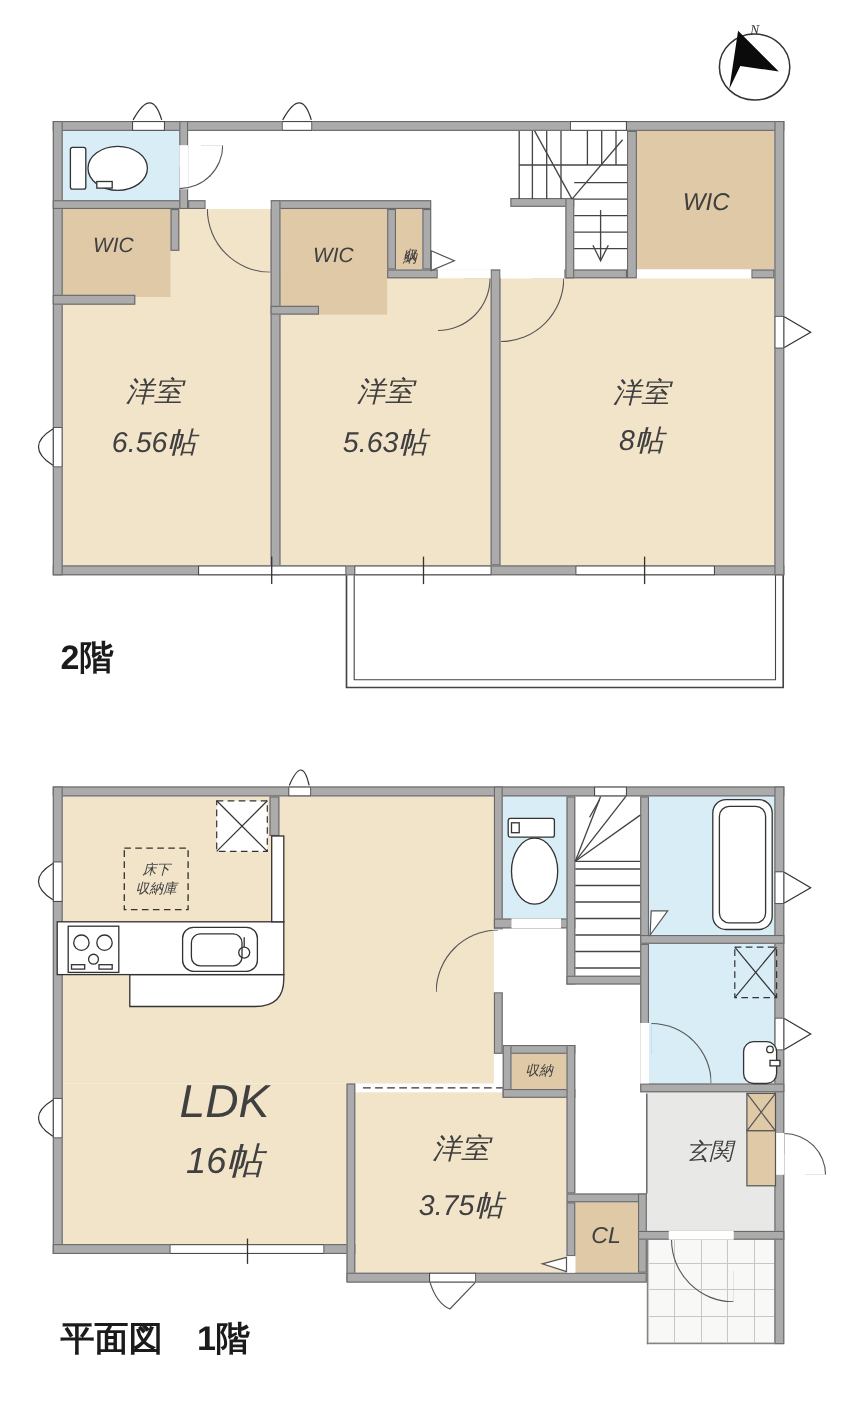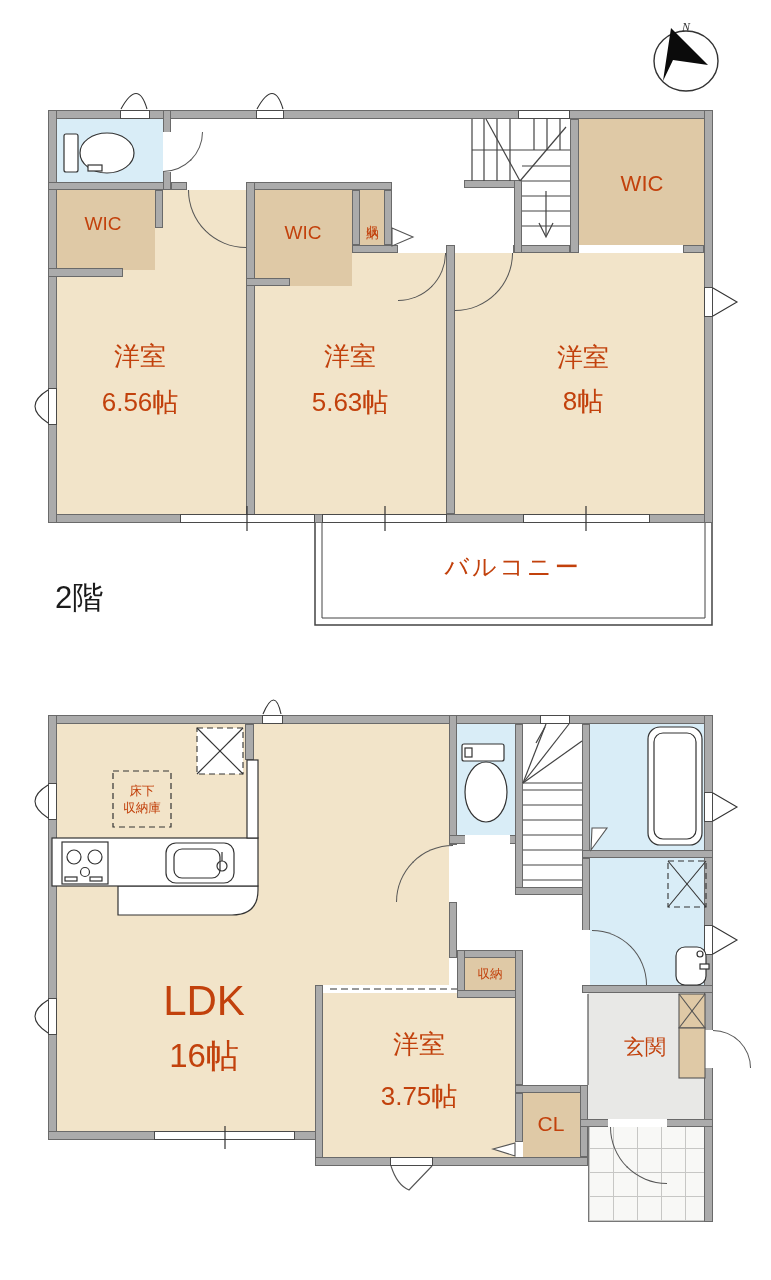--- a/index.html
+++ b/index.html
@@ -3,34 +3,34 @@
 <meta charset="utf-8">
 <style>
   html,body{margin:0;padding:0;background:#ffffff;}
   #plan{position:relative;width:771px;height:1280px;background:#fff;overflow:hidden;
         font-family:"Liberation Sans",sans-serif;color:#1b1b1b;}
   .room,.wall,.win,.gap,.arc,.lblbox{position:absolute;box-sizing:border-box;}
   .wall{background:#ababab;border:1px solid #6a6a6a;}
   .win{background:#ffffff;border:1px solid #4a4a4a;}
   .gap{background:#ffffff;}
   .arc{border:0 solid #555;}
-  .lbl{position:absolute;transform:translate(-50%,-50%);white-space:nowrap;color:#c2410c;}
+  .lbl{position:absolute;transform:translate(-50%,-50%);white-space:nowrap;color:#404040;font-style:italic;}
   .room-main{background:#f2e4c9;}
   .room-closet{background:#dfc9a6;}
   .room-wet{background:#d9edf7;}
   .room-genkan{background:#e8e8e6;}
   .porch{background-color:#f8f8f6;
     background-image:repeating-linear-gradient(0deg,#c7c7c5 0 1px,transparent 1px 24px),
                      repeating-linear-gradient(90deg,#c7c7c5 0 1px,transparent 1px 24px);
     border-left:1px solid #777;border-bottom:1px solid #777;}
   svg{position:absolute;pointer-events:none;}
   .wm{position:absolute;left:52px;top:1096px;font-size:46px;letter-spacing:5px;
       color:rgba(255,255,255,0.80);text-shadow:0 0 1px rgba(130,130,130,.9),1px 1px 2px rgba(120,120,120,.55);
       z-index:60;white-space:nowrap;}
-  .floorlbl{position:absolute;font-size:31px;z-index:55;white-space:nowrap;}
+  .floorlbl{position:absolute;font-size:31px;z-index:55;white-space:nowrap;font-weight:bold;}
   .vtext{writing-mode:vertical-rl;letter-spacing:2px;}
 </style>
 </head>
 <body>
 
 <div id="plan">
 
   <div class="room room-wet" style="left:57px;top:119px;width:106px;height:63px;"></div>
   <div class="room room-main" style="left:57px;top:190px;width:189px;height:324px;"></div>
   <div class="room room-closet" style="left:57px;top:190px;width:98px;height:80px;"></div>
@@ -281,26 +281,26 @@
   <div class="lbl" style="left:140px;top:356px;font-size:26px;">洋室</div>
   <div class="lbl" style="left:140px;top:402px;font-size:26px;">6.56帖</div>
   <div class="lbl" style="left:350px;top:356px;font-size:26px;">洋室</div>
   <div class="lbl" style="left:350px;top:402px;font-size:26px;">5.63帖</div>
   <div class="lbl" style="left:583px;top:357px;font-size:26px;">洋室</div>
   <div class="lbl" style="left:583px;top:401px;font-size:26px;">8帖</div>
   <div class="lbl" style="left:103px;top:224px;font-size:19px;">WIC</div>
   <div class="lbl" style="left:303px;top:233px;font-size:19px;">WIC</div>
   <div class="lbl" style="left:642px;top:184px;font-size:22px;">WIC</div>
   <div class="lbl vtext" style="left:372px;top:217px;font-size:12.5px;">収納</div>
-  <div class="lbl" style="left:513px;top:567px;font-size:24px;letter-spacing:3px;">バルコニー</div>
   <div class="floorlbl" style="left:55px;top:577px;">2階</div>
 
   <div class="lbl" style="left:204px;top:1001px;font-size:42px;">LDK</div>
   <div class="lbl" style="left:204px;top:1056px;font-size:33px;">16帖</div>
   <div class="lbl" style="left:419px;top:1044px;font-size:26px;">洋室</div>
   <div class="lbl" style="left:419px;top:1096px;font-size:26px;">3.75帖</div>
   <div class="lbl" style="left:490px;top:974px;font-size:12.5px;">収納</div>
   <div class="lbl" style="left:551px;top:1124px;font-size:21px;">CL</div>
   <div class="lbl" style="left:645px;top:1047px;font-size:21px;">玄関</div>
   <div class="lbl" style="left:142px;top:791px;font-size:12.5px;">床下</div>
   <div class="lbl" style="left:142px;top:808px;font-size:12.5px;">収納庫</div>
+  <div class="floorlbl" style="left:55px;top:1196px;">平面図　1階</div>
 
 </div>
 
 </body></html>

